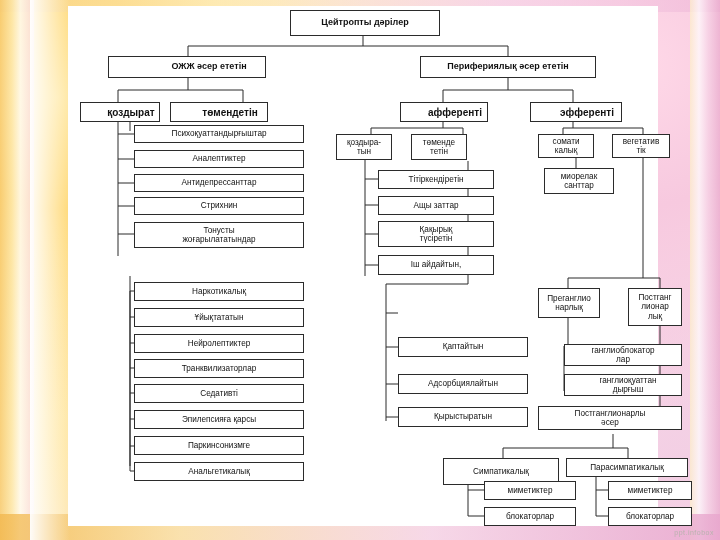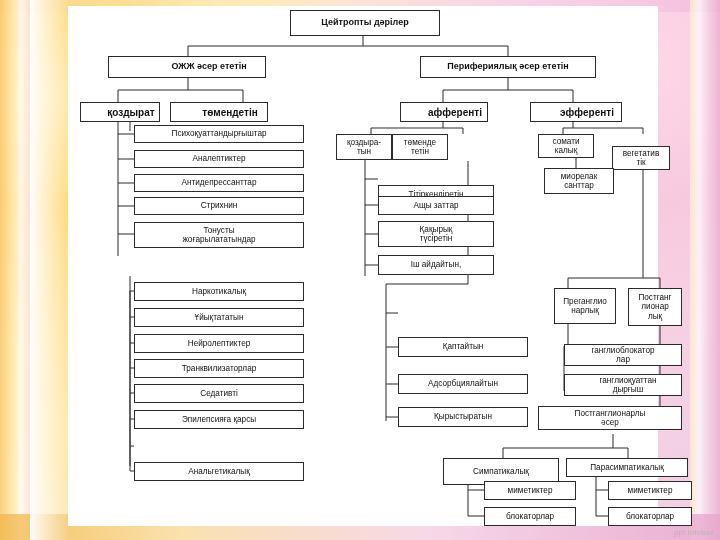--- a/index.html
+++ b/index.html
@@ -177,45 +177,46 @@
     <div class="node plain" style="left:66px;top:191px;width:170px;height:18px;">Стрихнин</div>
     <div class="node plain" style="left:66px;top:216px;width:170px;height:26px;white-space:pre-line;">Тонусты
 жоғарылататындар</div>
 
     <div class="node plain" style="left:66px;top:276px;width:170px;height:19px;">Наркотикалық</div>
     <div class="node plain" style="left:66px;top:302px;width:170px;height:19px;">Ұйықтататын</div>
     <div class="node plain" style="left:66px;top:328px;width:170px;height:19px;">Нейролептиктер</div>
     <div class="node plain" style="left:66px;top:353px;width:170px;height:19px;">Транквилизаторлар</div>
     <div class="node plain" style="left:66px;top:378px;width:170px;height:19px;">Седативті</div>
     <div class="node plain" style="left:66px;top:404px;width:170px;height:19px;">Эпилепсияға қарсы</div>
+    <div class="node plain" style="left:66px;top:430px;width:170px;height:19px;">Паркинсонизмге</div>
     <div class="node plain" style="left:66px;top:456px;width:170px;height:19px;">Анальгетикалық</div>
 
     <div class="node plain" style="left:268px;top:128px;width:56px;height:26px;white-space:pre-line;">қоздыра-
 тын</div>
-    <div class="node plain" style="left:324px;top:128px;width:56px;height:26px;white-space:pre-line;">төменде
+    <div class="node plain" style="left:343px;top:128px;width:56px;height:26px;white-space:pre-line;">төменде
 тетін</div>
 
-    <div class="node plain" style="left:310px;top:164px;width:116px;height:19px;margin-top:15px;">Тітіркендіретін</div>
+    <div class="node plain" style="left:310px;top:164px;width:116px;height:19px;">Тітіркендіретін</div>
     <div class="node plain" style="left:310px;top:190px;width:116px;height:19px;">Ащы заттар</div>
     <div class="node plain" style="left:310px;top:215px;width:116px;height:26px;white-space:pre-line;">Қақырық
 түсіретін</div>
     <div class="node plain" style="left:310px;top:249px;width:116px;height:20px;">Іш айдайтын,</div>
 
     <div class="node plain" style="left:330px;top:331px;width:130px;height:20px;">Қаптайтын</div>
     <div class="node plain" style="left:330px;top:368px;width:130px;height:20px;">Адсорбциялайтын</div>
     <div class="node plain" style="left:330px;top:401px;width:130px;height:20px;">Қырыстыратын</div>
 
     <div class="node plain" style="left:470px;top:128px;width:56px;height:24px;white-space:pre-line;">сомати
 калық</div>
-    <div class="node plain" style="left:544px;top:128px;width:58px;height:24px;white-space:pre-line;margin-top:12px;">вегетатив
+    <div class="node plain" style="left:544px;top:128px;width:58px;height:24px;white-space:pre-line;">вегетатив
 тік</div>
     <div class="node plain" style="left:476px;top:162px;width:70px;height:26px;white-space:pre-line;">миорелак
 санттар</div>
 
-    <div class="node plain" style="left:470px;top:282px;width:62px;height:36px;white-space:pre-line;margin-left:16px;">Преганглио
+    <div class="node plain" style="left:470px;top:282px;width:62px;height:30px;white-space:pre-line;">Преганглио
 нарлық</div>
     <div class="node plain" style="left:560px;top:282px;width:54px;height:38px;white-space:pre-line;">Постганг
 лионар
 лық</div>
     <div class="node plain" style="left:496px;top:338px;width:118px;height:22px;white-space:pre-line;">ганглиоблокатор
 лар</div>
     <div class="node plain" style="left:496px;top:368px;width:118px;height:22px;white-space:pre-line;padding-left:12px;">ганглиоқуаттан
 дырғыш</div>
     <div class="node plain" style="left:470px;top:400px;width:144px;height:24px;white-space:pre-line;">Постганглионарлы
 әсер</div>

